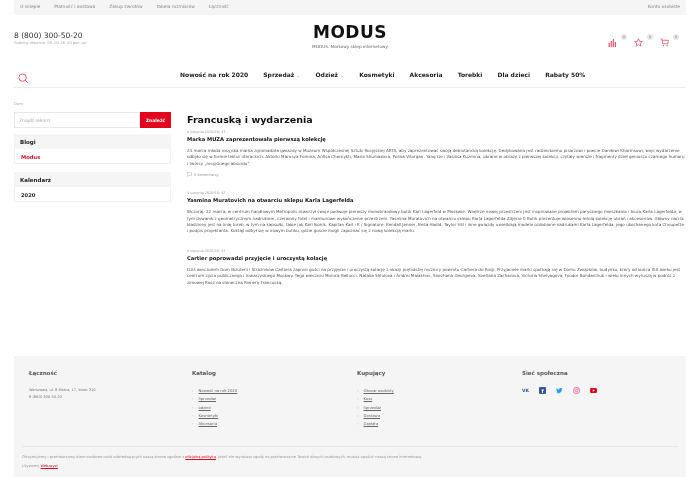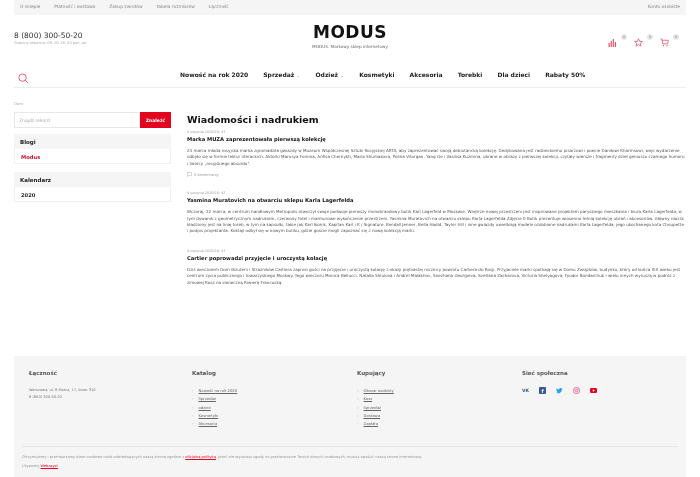--- a/index.html
+++ b/index.html
@@ -141,21 +141,21 @@
   <div class="sb-head">Blogi</div>
   <div class="sb-item red">Modus</div>
 </div>
 
 <div class="sb-block" style="top:172px;">
   <div class="sb-head">Kalendarz</div>
   <div class="sb-item dark">2020</div>
 </div>
 
 <div class="main">
-  <h1>Wiadomości i nadrukiem</h1>
+  <h1>Francuską i wydarzenia</h1>
 
   <div class="post">
     <div class="date">4 sierpnia 2020/20: 47</div>
     <div class="title">Marka MUZA zaprezentowała pierwszą kolekcję</div>
     <div class="body">23 marca młoda rosyjska marka zgromadziła gwiazdy w Muzeum Współczesnej Sztuki Rosyjskiej ARTA, aby zaprezentować swoją debiutancką kolekcję. Dedykowana jest radzieckiemu pisarzowi i poecie Daniłowi Kharmsowi, więc wydarzenie odbyło się w formie lektur literackich. Aktorki Marusya Fomina, Anfisa Chernykh, Maria Shumakova, Polina Vitorgan, Yang Ge i Vasilisa Kuzmina, ubrane w obrazy z pierwszej kolekcji, czytały wiersze i fragmenty dzieł geniuszu czarnego humoru i twórcy „rosyjskiego absurdu".</div>
     <div class="comments">
       <svg width="5" height="5" viewBox="0 0 6 6">
           <path d="M0.5 0.5 H5.5 V4 H2 L0.5 5.5 Z" fill="none" stroke="#999" stroke-width="0.5"></path>
         </svg>
       <span>0 komentarzy</span>

